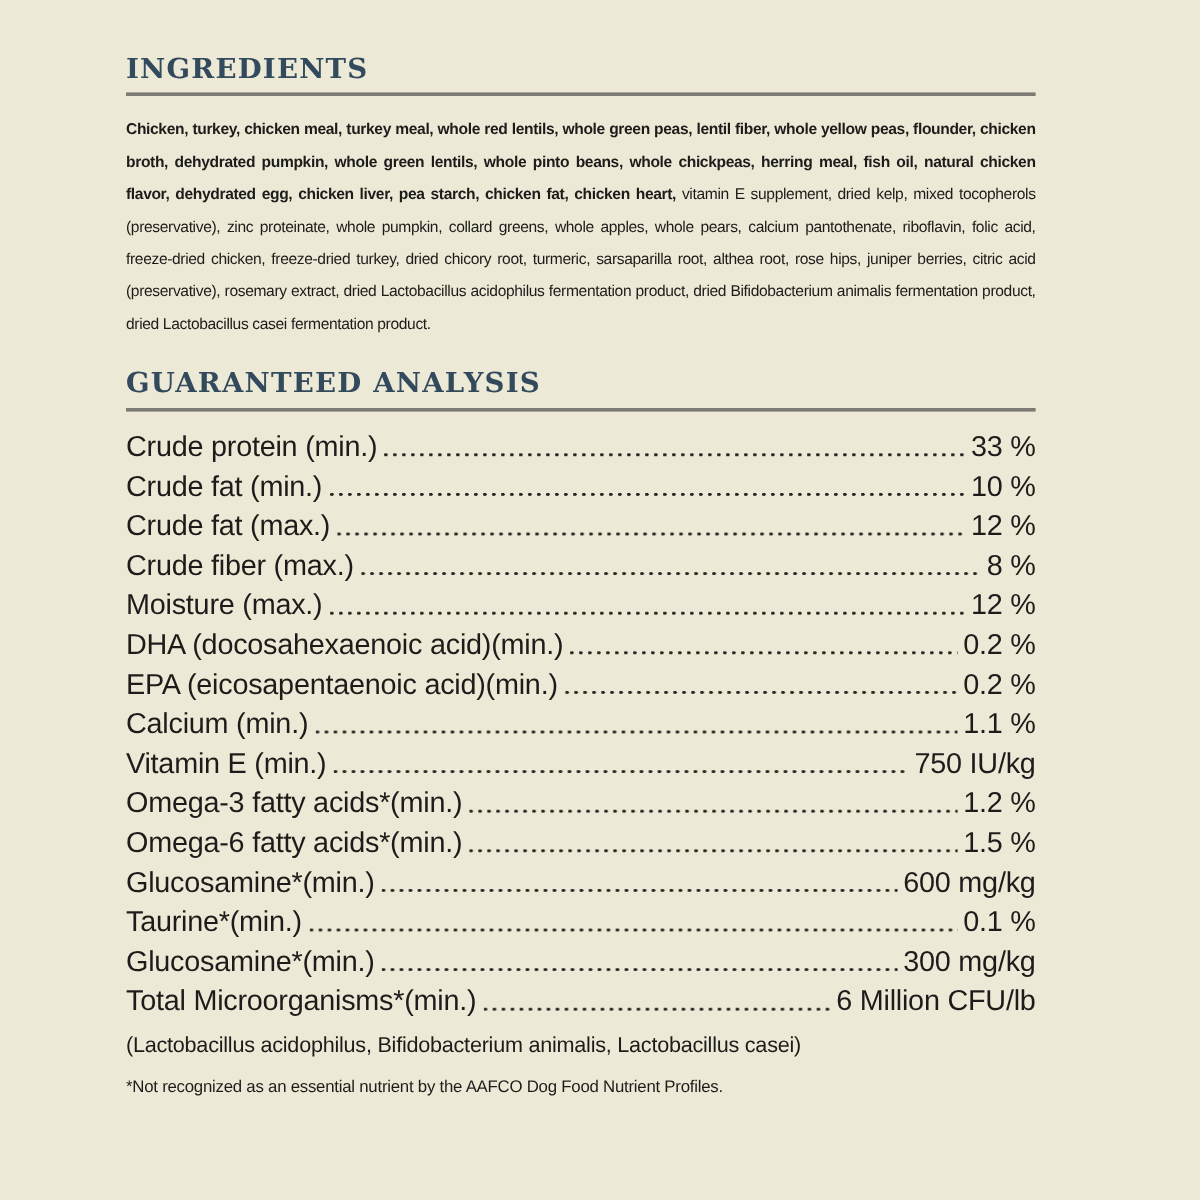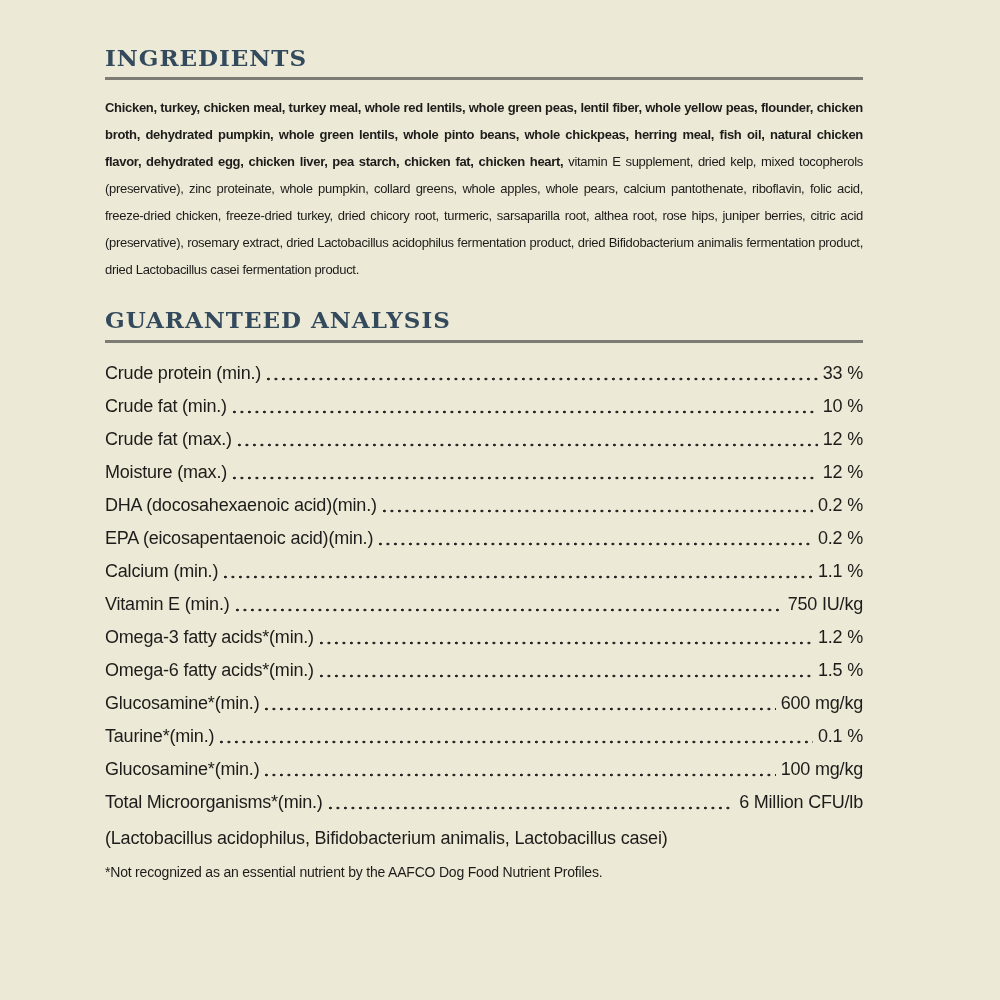--- a/index.html
+++ b/index.html
@@ -44,21 +44,21 @@
   .ingredients-text .lead-bold {
     font-weight: bold;
   }
   .ga-rows {
     margin-top: 4px;
   }
   .ga-row {
     display: flex;
     align-items: center;
     height: 33px;
-    font-size: 18px;
+    font-size: 24px;
     letter-spacing: -0.2px;
   }
   .ga-label {
     white-space: nowrap;
   }
   .ga-dots {
     flex: 1 1 auto;
     align-self: flex-end;
     height: 4px;
     margin: 0 5px 9px 6px;
@@ -108,20 +108,25 @@
         <span class="ga-label">Crude fat (min.)</span>
         <span class="ga-dots"></span>
         <span class="ga-value">10 %</span>
       </div>
       <div class="ga-row">
         <span class="ga-label">Crude fat (max.)</span>
         <span class="ga-dots"></span>
         <span class="ga-value">12 %</span>
       </div>
       <div class="ga-row">
+        <span class="ga-label">Crude fiber (max.)</span>
+        <span class="ga-dots"></span>
+        <span class="ga-value">8 %</span>
+      </div>
+      <div class="ga-row">
         <span class="ga-label">Moisture (max.)</span>
         <span class="ga-dots"></span>
         <span class="ga-value">12 %</span>
       </div>
       <div class="ga-row">
         <span class="ga-label">DHA (docosahexaenoic acid)(min.)</span>
         <span class="ga-dots"></span>
         <span class="ga-value">0.2 %</span>
       </div>
       <div class="ga-row">
@@ -155,21 +160,21 @@
         <span class="ga-value">600 mg/kg</span>
       </div>
       <div class="ga-row">
         <span class="ga-label">Taurine*(min.)</span>
         <span class="ga-dots"></span>
         <span class="ga-value">0.1 %</span>
       </div>
       <div class="ga-row">
         <span class="ga-label">Glucosamine*(min.)</span>
         <span class="ga-dots"></span>
-        <span class="ga-value">100 mg/kg</span>
+        <span class="ga-value">300 mg/kg</span>
       </div>
       <div class="ga-row">
         <span class="ga-label">Total Microorganisms*(min.)</span>
         <span class="ga-dots"></span>
         <span class="ga-value">6 Million CFU/lb</span>
       </div>
     </div>
 
     <p class="micro-note">(Lactobacillus acidophilus, Bifidobacterium animalis, Lactobacillus casei)</p>
     <p class="footnote">*Not recognized as an essential nutrient by the AAFCO Dog Food Nutrient Profiles.</p>

